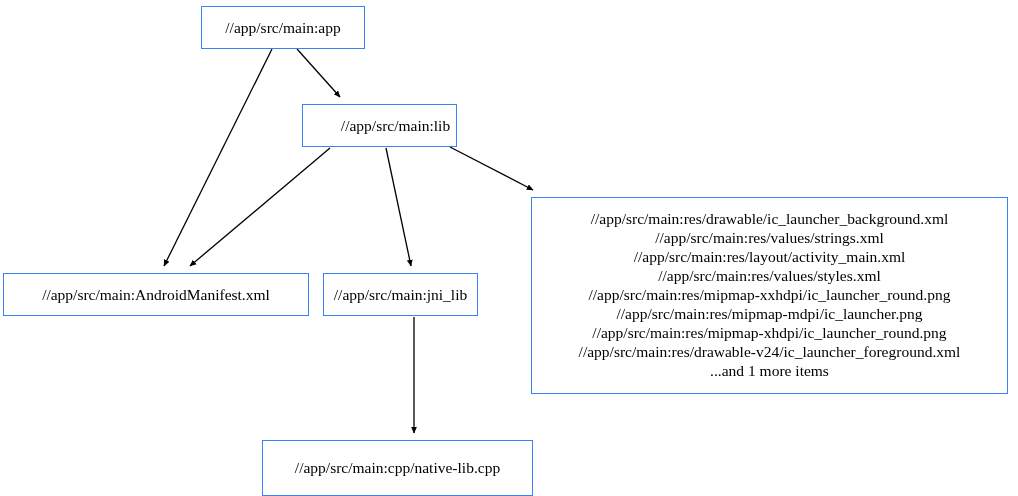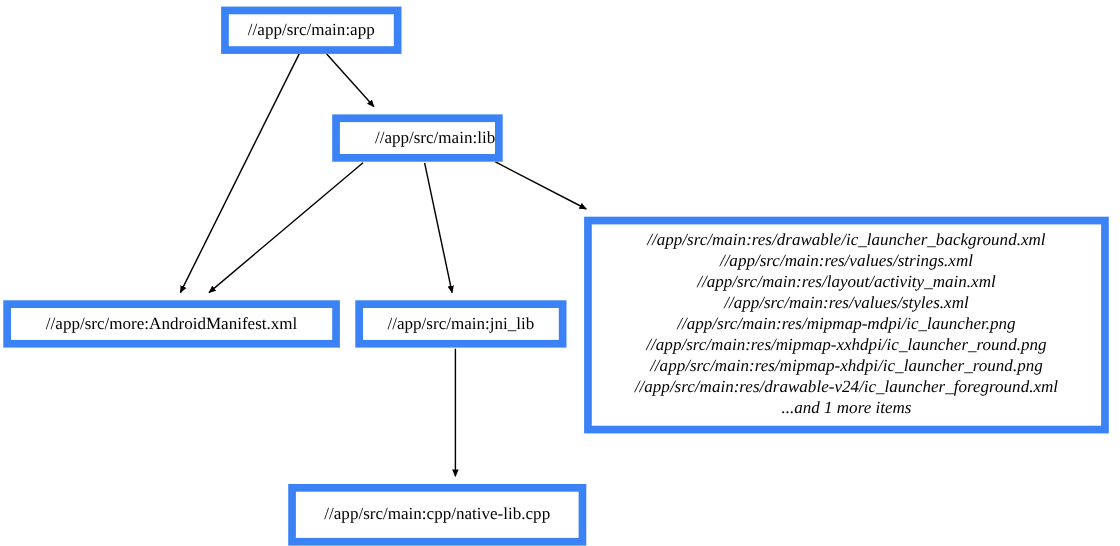--- a/index.html
+++ b/index.html
@@ -24,21 +24,21 @@
   #edge-layer {
     position: absolute;
     left: 0; top: 0;
     width: 1018px;
     height: 496px;
     pointer-events: none;
   }
   .node {
     position: absolute;
     box-sizing: border-box;
-    border: 7px solid #3b82f6;
+    border: 1px solid #3b82f6;
     background: #ffffff;
     display: flex;
     align-items: center;
     justify-content: center;
     text-align: center;
     white-space: nowrap;
   }
   .node-label {
     font-size: 15.5px;
     line-height: 1.0;
@@ -52,23 +52,23 @@
   }
   .node-multiline .ml-line {
     display: block;
     white-space: nowrap;
   }
 
   
   #node-app            { left: 201px; top: 6px;   width: 164px; height: 43px; }
   #node-lib            { left: 302px; top: 104px; width: 155px; height: 43px; padding-left: 32px; }
   #node-manifest       { left: 3px;   top: 273px; width: 306px; height: 43px; }
-  #node-jni-lib        { left: 323px; top: 273px; width: 192px; height: 43px; }
+  #node-jni-lib        { left: 323px; top: 273px; width: 155px; height: 43px; }
   #node-native-lib     { left: 262px; top: 440px; width: 271px; height: 56px; }
-  #node-res-group      { left: 531px; top: 197px; width: 477px; height: 197px; font-style: italic; }
+  #node-res-group      { left: 531px; top: 197px; width: 477px; height: 197px; }
 </style>
 </head>
 <body>
 
 <div id="graph-canvas">
 
   <svg id="edge-layer" viewBox="0 0 1018 496">
     <defs>
       <marker id="arrowhead" viewBox="0 0 10 10" refX="9.2" refY="5" markerWidth="5.2" markerHeight="5.2" orient="auto-start-reverse">
         <path d="M 0 0.6 L 10 5 L 0 9.4 z" fill="#000000"></path>
@@ -90,38 +90,38 @@
 
   <div class="node" id="node-app">
     <span class="node-label">//app/src/main:app</span>
   </div>
 
   <div class="node" id="node-lib">
     <span class="node-label">//app/src/main:lib</span>
   </div>
 
   <div class="node" id="node-manifest">
-    <span class="node-label">//app/src/more:AndroidManifest.xml</span>
+    <span class="node-label">//app/src/main:AndroidManifest.xml</span>
   </div>
 
   <div class="node" id="node-jni-lib">
     <span class="node-label">//app/src/main:jni_lib</span>
   </div>
 
   <div class="node" id="node-native-lib">
     <span class="node-label">//app/src/main:cpp/native-lib.cpp</span>
   </div>
 
   <div class="node" id="node-res-group">
     <div class="node-multiline" id="res-group-lines">
         <span class="ml-line">//app/src/main:res/drawable/ic_launcher_background.xml</span>
         <span class="ml-line">//app/src/main:res/values/strings.xml</span>
         <span class="ml-line">//app/src/main:res/layout/activity_main.xml</span>
         <span class="ml-line">//app/src/main:res/values/styles.xml</span>
+        <span class="ml-line">//app/src/main:res/mipmap-xxhdpi/ic_launcher_round.png</span>
         <span class="ml-line">//app/src/main:res/mipmap-mdpi/ic_launcher.png</span>
-        <span class="ml-line">//app/src/main:res/mipmap-xxhdpi/ic_launcher_round.png</span>
         <span class="ml-line">//app/src/main:res/mipmap-xhdpi/ic_launcher_round.png</span>
         <span class="ml-line">//app/src/main:res/drawable-v24/ic_launcher_foreground.xml</span>
         <span class="ml-line">...and 1 more items</span>
       </div>
   </div>
 
 </div>
 
 </body></html>

